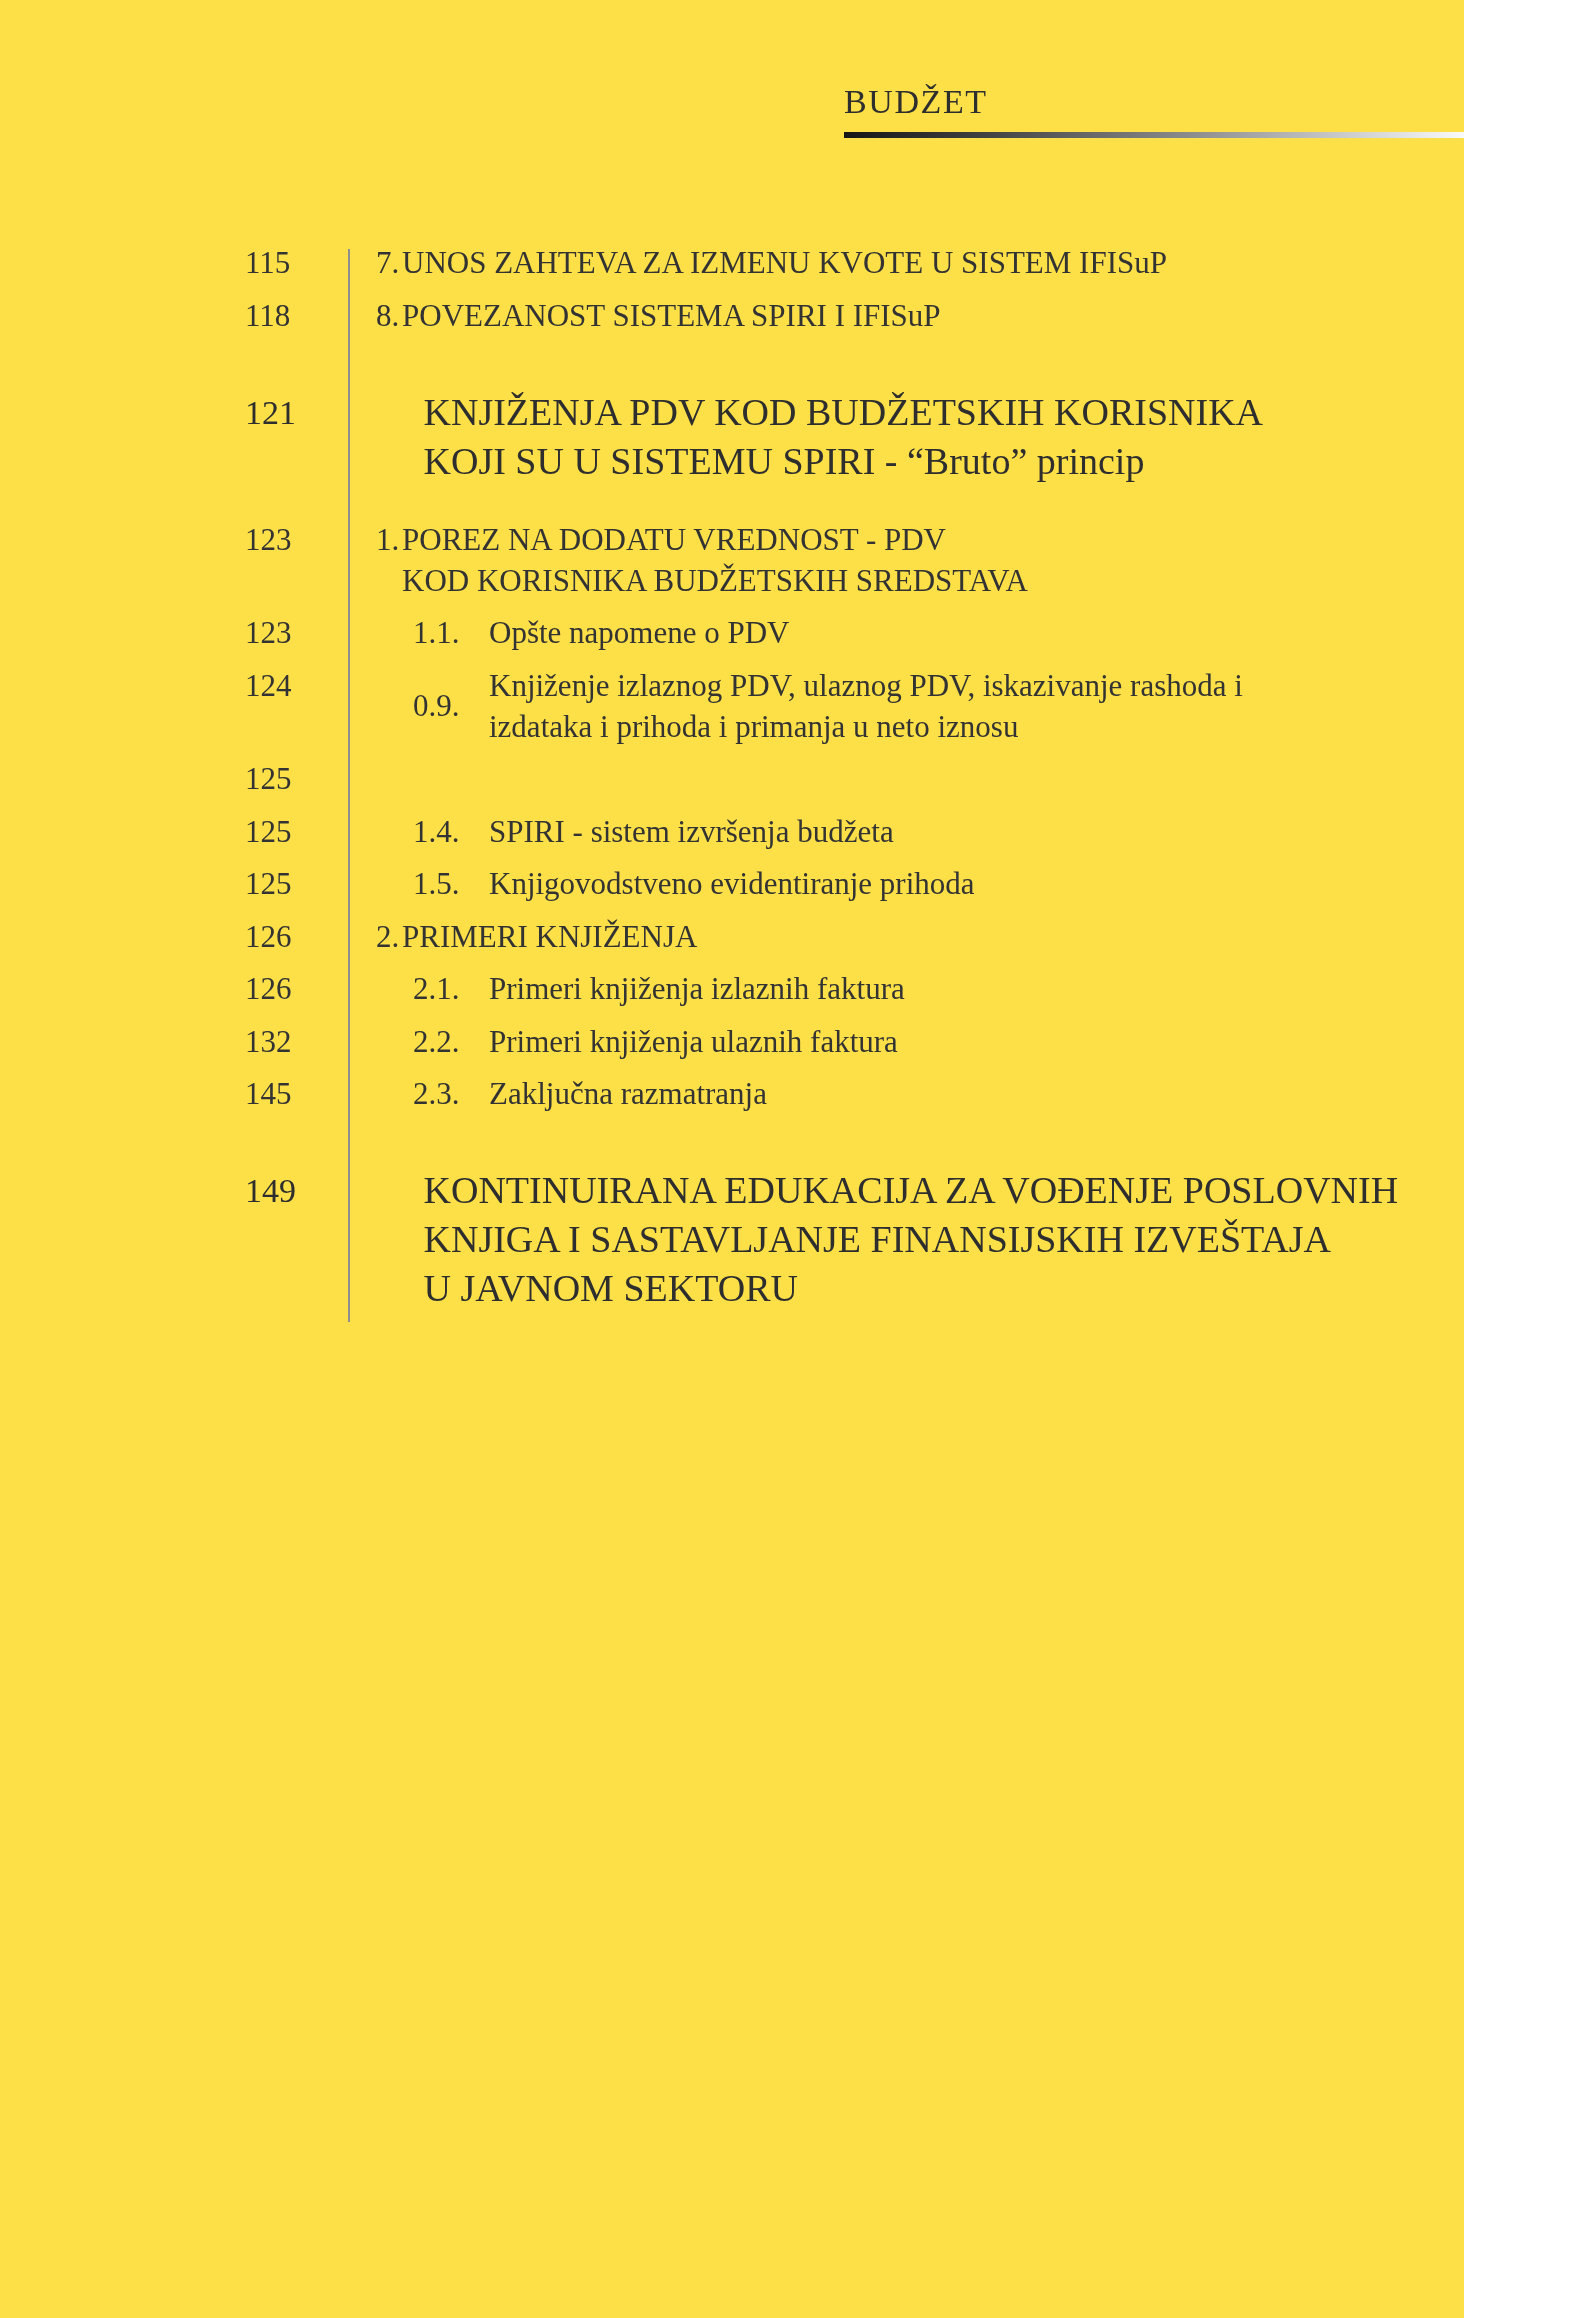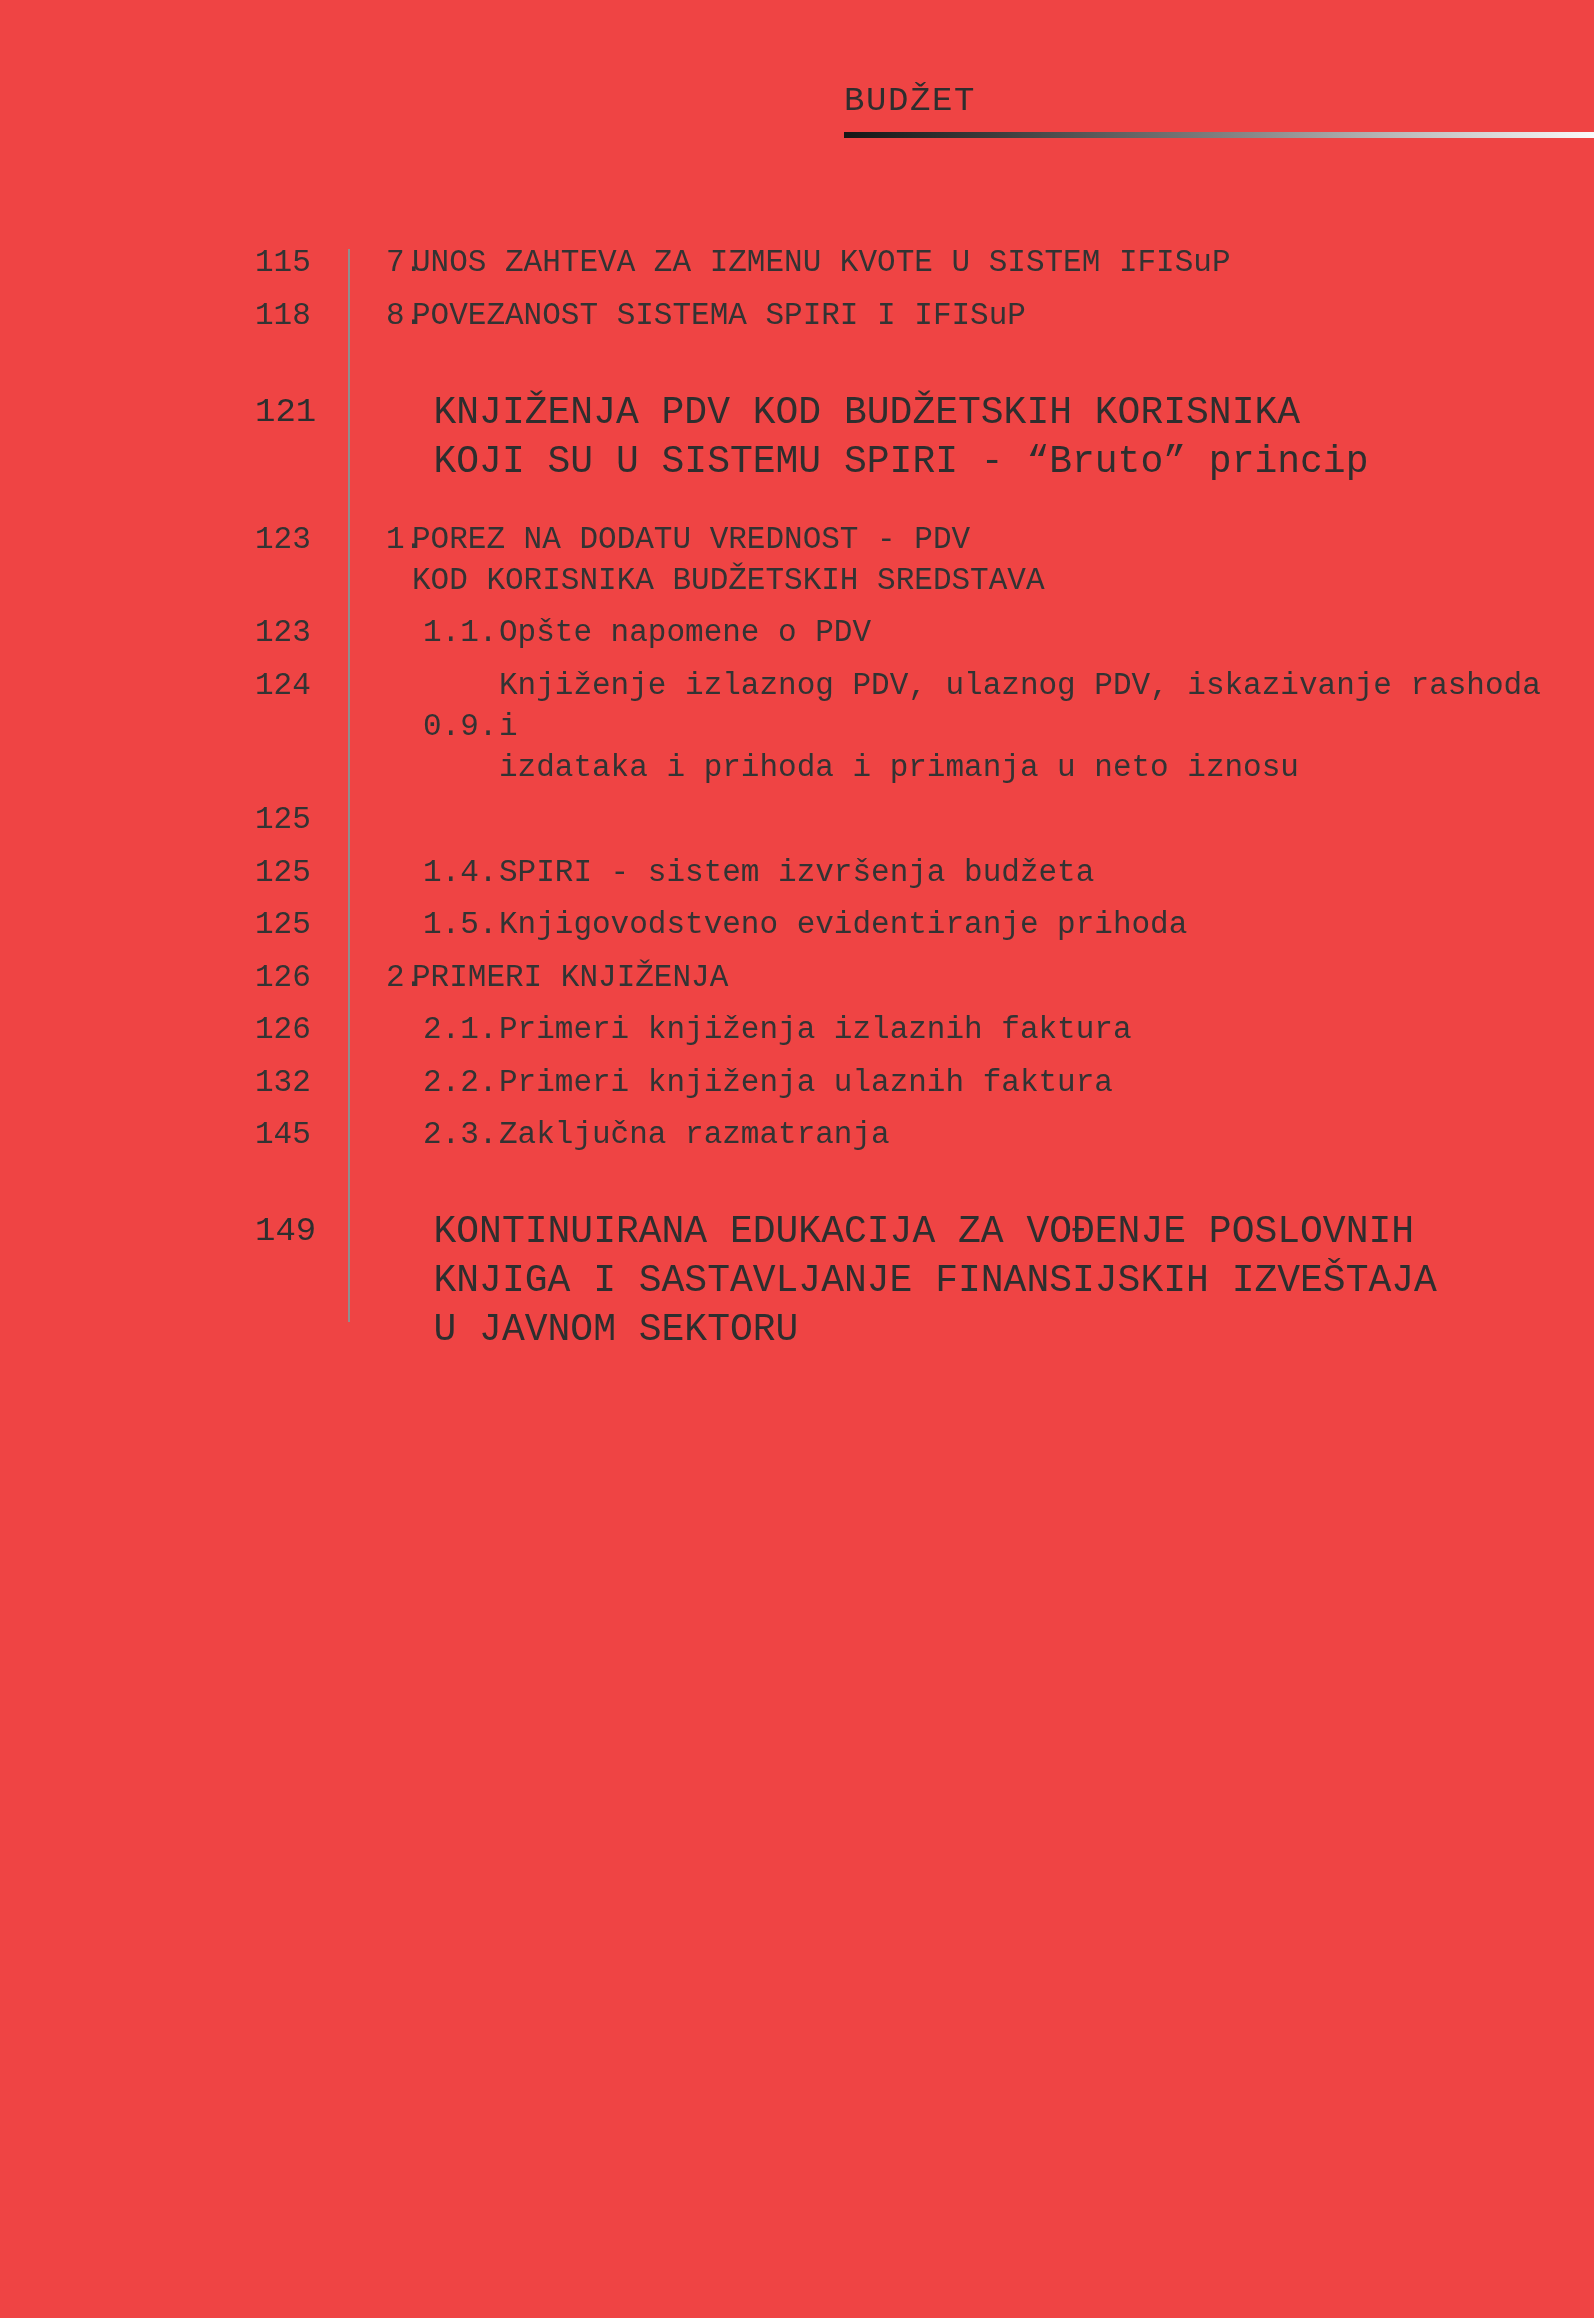--- a/index.html
+++ b/index.html
@@ -2,25 +2,25 @@
 <html style="font-size:13px"><head>
 <meta charset="utf-8">
 <style>
   html, body {
     margin: 0;
     padding: 0;
     background: #ffffff;
   }
   .page {
     position: relative;
-    width: 1594px;
+    width: 1464px;
     height: 2319px;
-    background: #ef4444;
+    background: #fde047;
     overflow: hidden;
-    font-family: Liberation Mono, monospace;
+    font-family: Liberation Serif, serif;
     color: #333333;
   }
 
   
   .header-title {
     position: absolute;
     left: 844px;
     top: 82px;
     font-size: 34px;
     line-height: 39px;
@@ -46,21 +46,20 @@
     height: 1073px;
     background: #8f8f8f;
   }
 
   
   .toc {
     position: absolute;
     left: 0;
     top: 242px;
     right: 0;
-    margin-left: 10px;
   }
   .row {
     display: grid;
     grid-template-columns: 376px 1fr;
     margin-bottom: 11.5px;
   }
   .page-col {
     padding-left: 245px;
     font-size: 31px;
     line-height: 41px;

